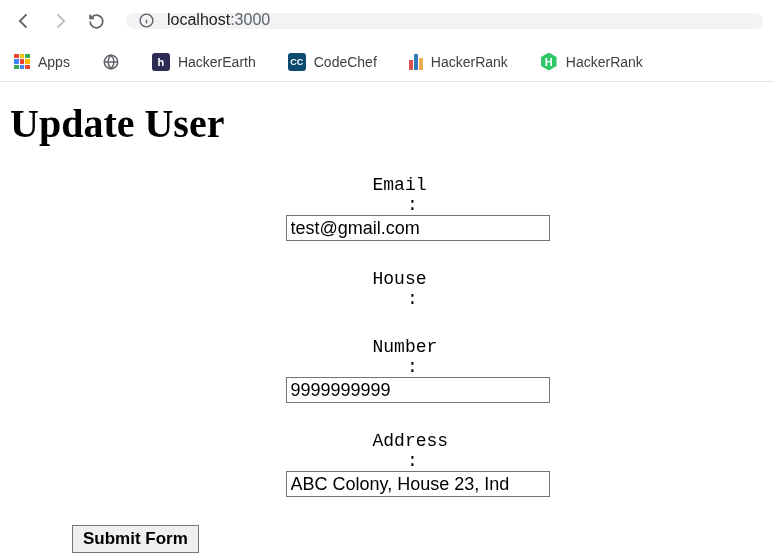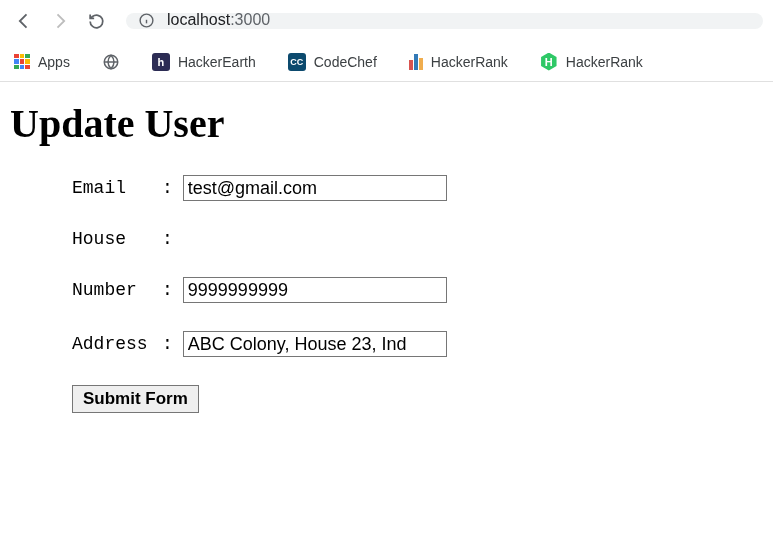--- a/index.html
+++ b/index.html
@@ -136,20 +136,21 @@
     }
     .form-area {
       font-family: "Courier New", monospace;
       font-size: 18px;
       padding-left: 62px;
     }
     .form-row {
       display: flex;
       align-items: center;
       margin-bottom: 28px;
+      flex-direction: column;
     }
     .fld-label {
       width: 90px;
       white-space: pre;
     }
     .colon { margin-right: 10px; }
     input.fld {
       font-family: Arial, sans-serif;
       font-size: 18px;
       height: 26px;

